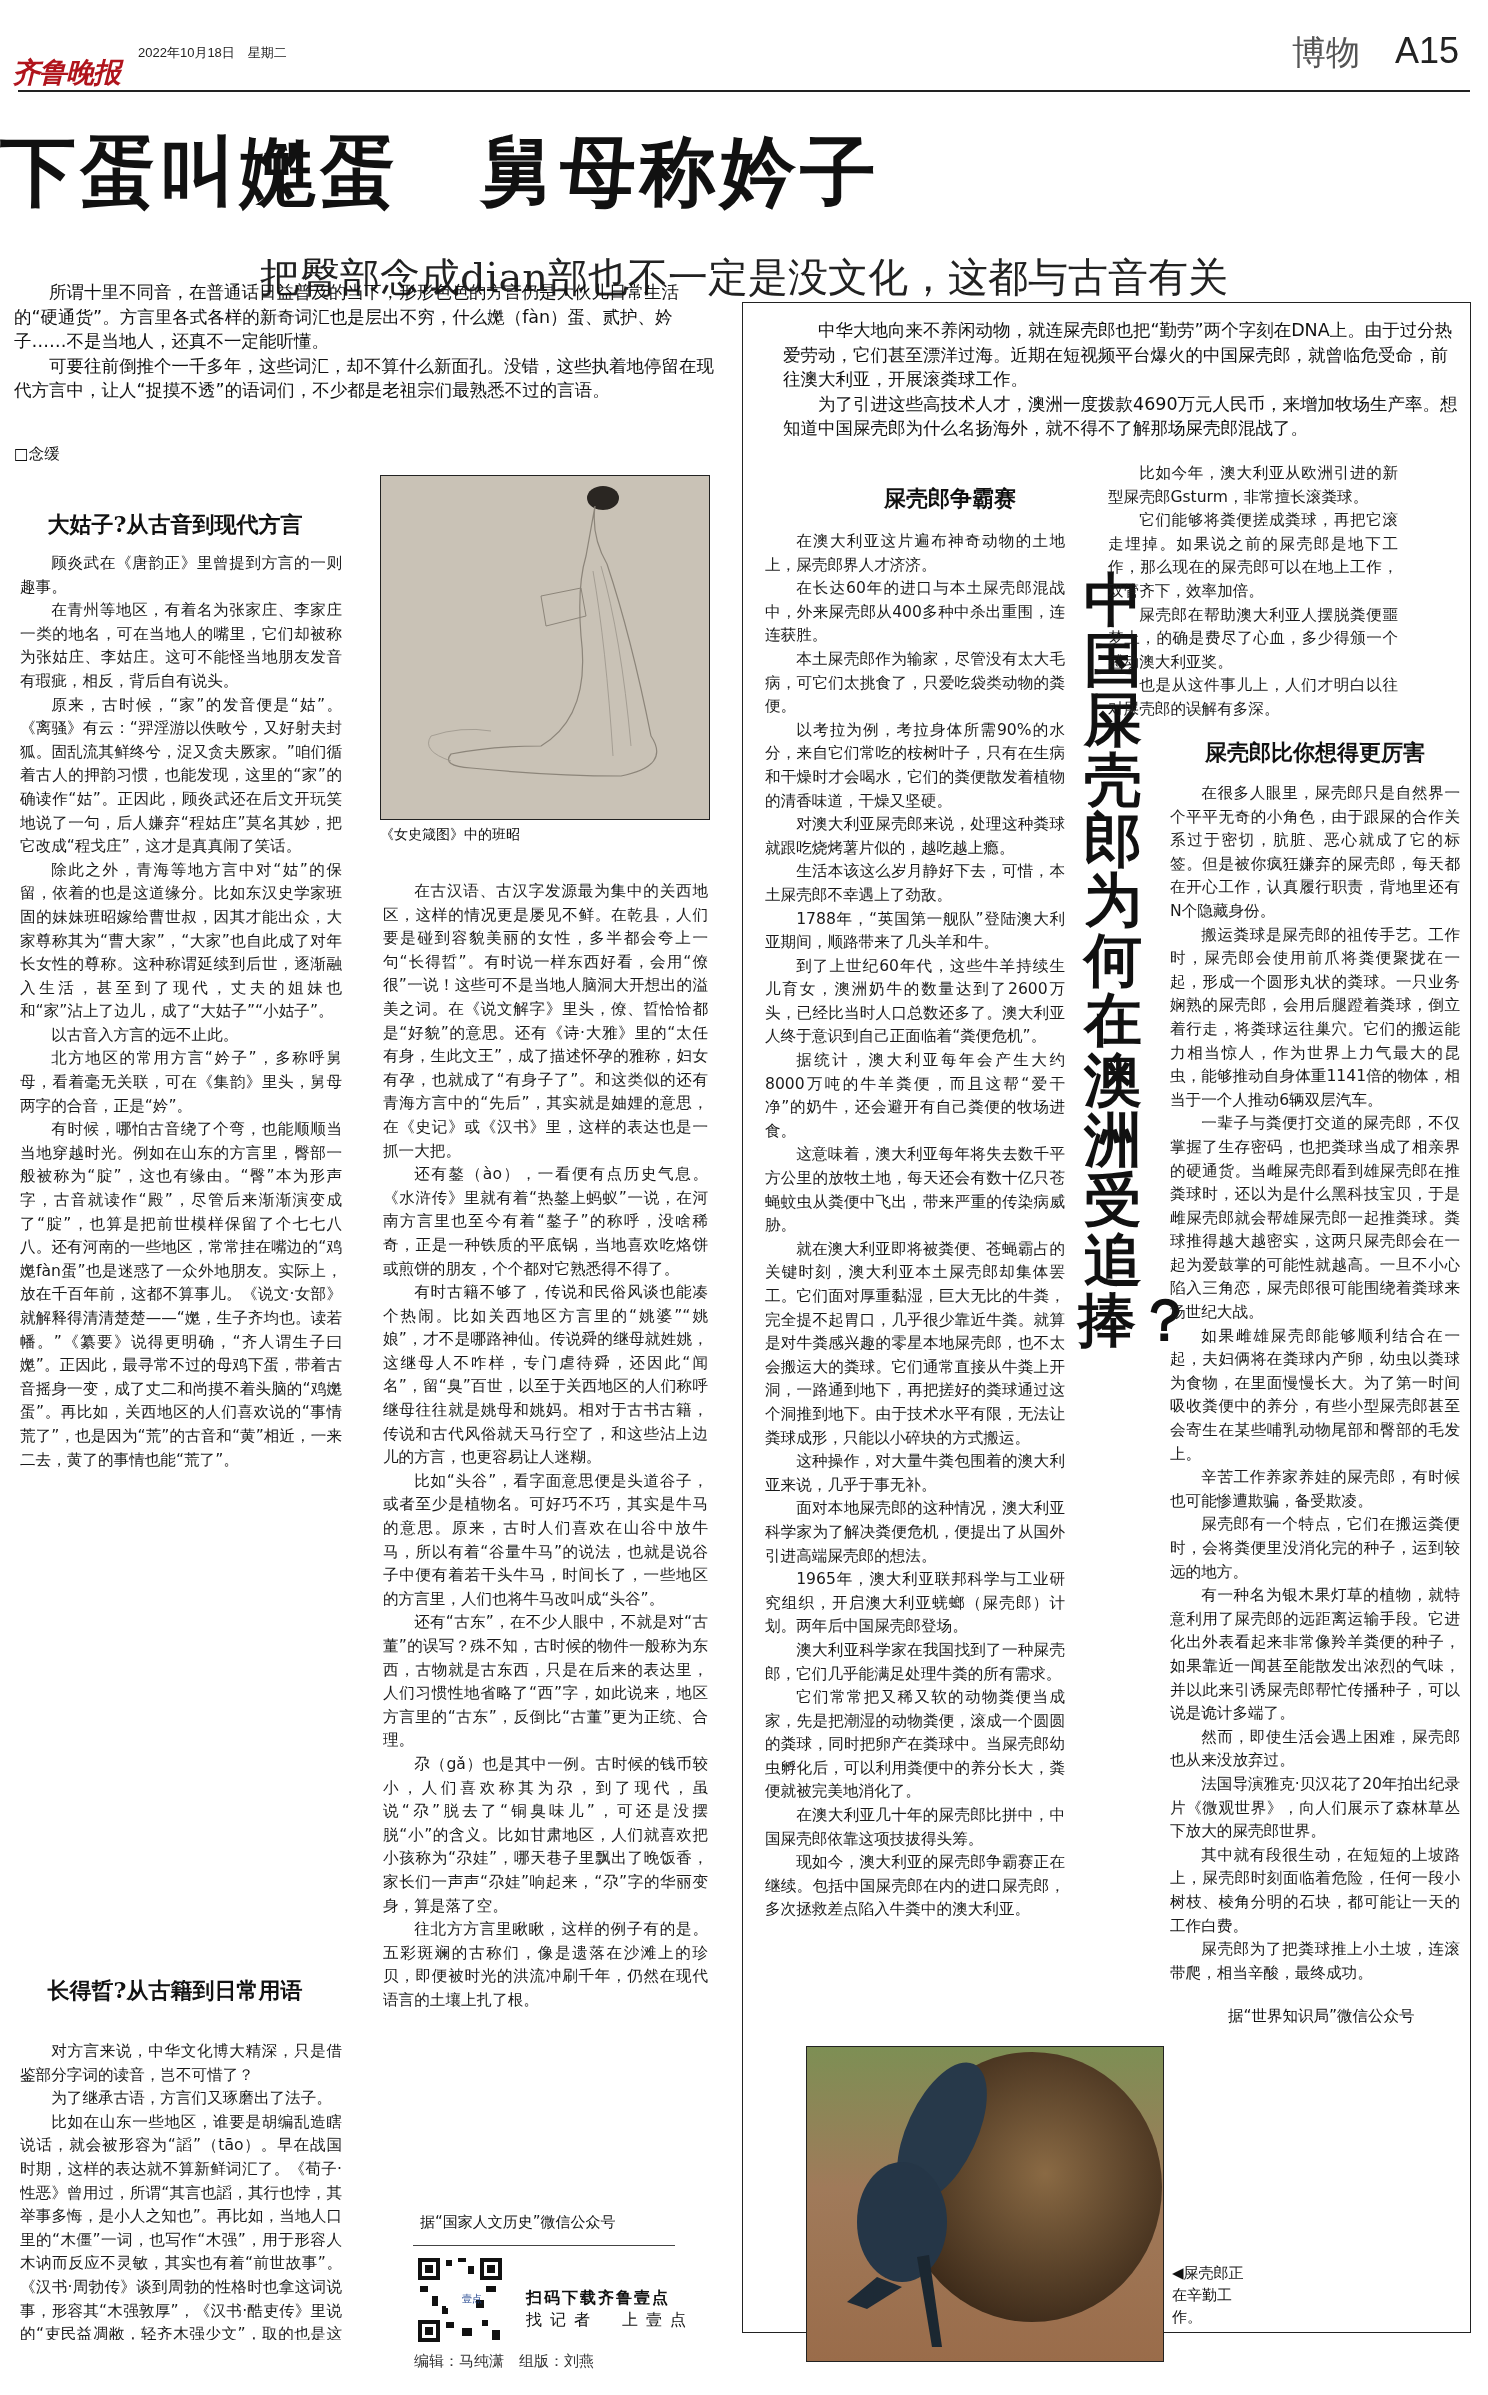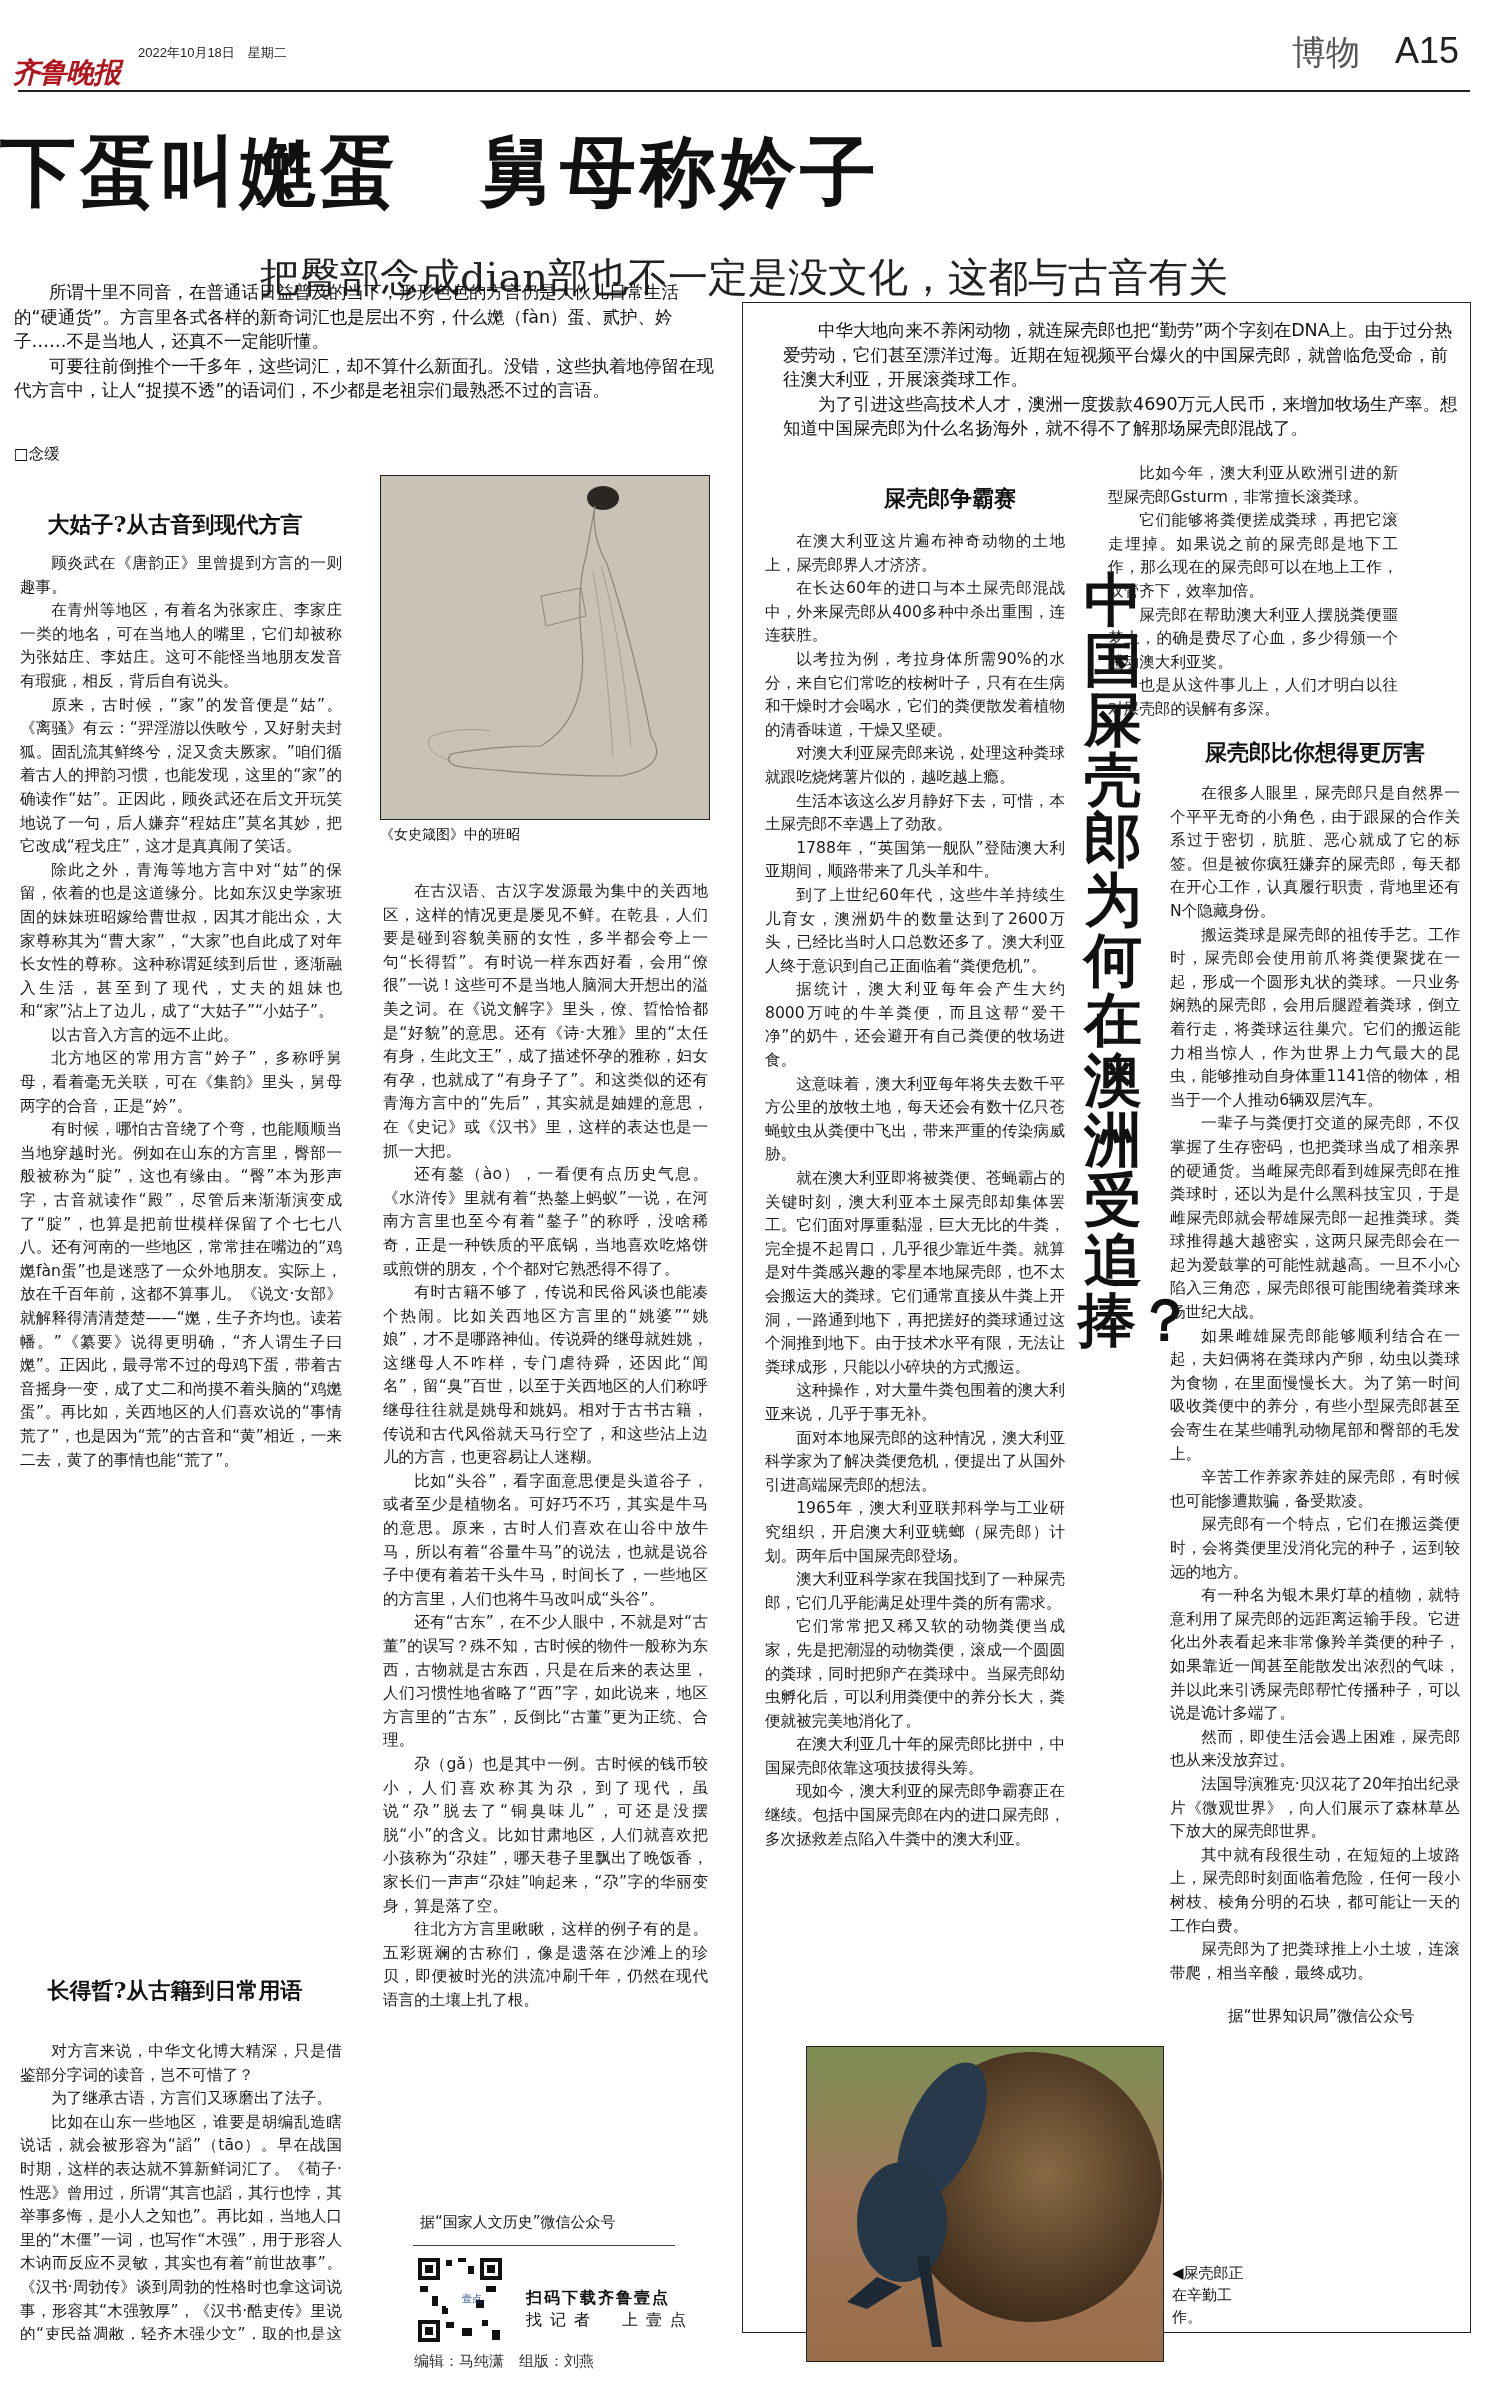--- a/index.html
+++ b/index.html
@@ -148,20 +148,21 @@
 
 <div class="abs" id="rbox"></div>
 <div class="abs lead" id="lead-right">
   <p>中华大地向来不养闲动物，就连屎壳郎也把“勤劳”两个字刻在DNA上。由于过分热爱劳动，它们甚至漂洋过海。近期在短视频平台爆火的中国屎壳郎，就曾临危受命，前往澳大利亚，开展滚粪球工作。</p>
   <p>为了引进这些高技术人才，澳洲一度拨款4690万元人民币，来增加牧场生产率。想知道中国屎壳郎为什么名扬海外，就不得不了解那场屎壳郎混战了。</p>
 </div>
 <div class="abs h2" id="h-right1">屎壳郎争霸赛</div>
 <div class="abs p" id="col3" style="height: 1500px; overflow: hidden;">
     <p>在澳大利亚这片遍布神奇动物的土地上，屎壳郎界人才济济。</p>
     <p>在长达60年的进口与本土屎壳郎混战中，外来屎壳郎从400多种中杀出重围，连连获胜。</p>
+    <p>本土屎壳郎作为输家，尽管没有太大毛病，可它们太挑食了，只爱吃袋类动物的粪便。</p>
     <p>以考拉为例，考拉身体所需90%的水分，来自它们常吃的桉树叶子，只有在生病和干燥时才会喝水，它们的粪便散发着植物的清香味道，干燥又坚硬。</p>
     <p>对澳大利亚屎壳郎来说，处理这种粪球就跟吃烧烤薯片似的，越吃越上瘾。</p>
     <p>生活本该这么岁月静好下去，可惜，本土屎壳郎不幸遇上了劲敌。</p>
     <p>1788年，“英国第一舰队”登陆澳大利亚期间，顺路带来了几头羊和牛。</p>
     <p>到了上世纪60年代，这些牛羊持续生儿育女，澳洲奶牛的数量达到了2600万头，已经比当时人口总数还多了。澳大利亚人终于意识到自己正面临着“粪便危机”。</p>
     <p>据统计，澳大利亚每年会产生大约8000万吨的牛羊粪便，而且这帮“爱干净”的奶牛，还会避开有自己粪便的牧场进食。</p>
     <p>这意味着，澳大利亚每年将失去数千平方公里的放牧土地，每天还会有数十亿只苍蝇蚊虫从粪便中飞出，带来严重的传染病威胁。</p>
     <p>就在澳大利亚即将被粪便、苍蝇霸占的关键时刻，澳大利亚本土屎壳郎却集体罢工。它们面对厚重黏湿，巨大无比的牛粪，完全提不起胃口，几乎很少靠近牛粪。就算是对牛粪感兴趣的零星本地屎壳郎，也不太会搬运大的粪球。它们通常直接从牛粪上开洞，一路通到地下，再把搓好的粪球通过这个洞推到地下。由于技术水平有限，无法让粪球成形，只能以小碎块的方式搬运。</p>
     <p>这种操作，对大量牛粪包围着的澳大利亚来说，几乎于事无补。</p>
     <p>面对本地屎壳郎的这种情况，澳大利亚科学家为了解决粪便危机，便提出了从国外引进高端屎壳郎的想法。</p>

